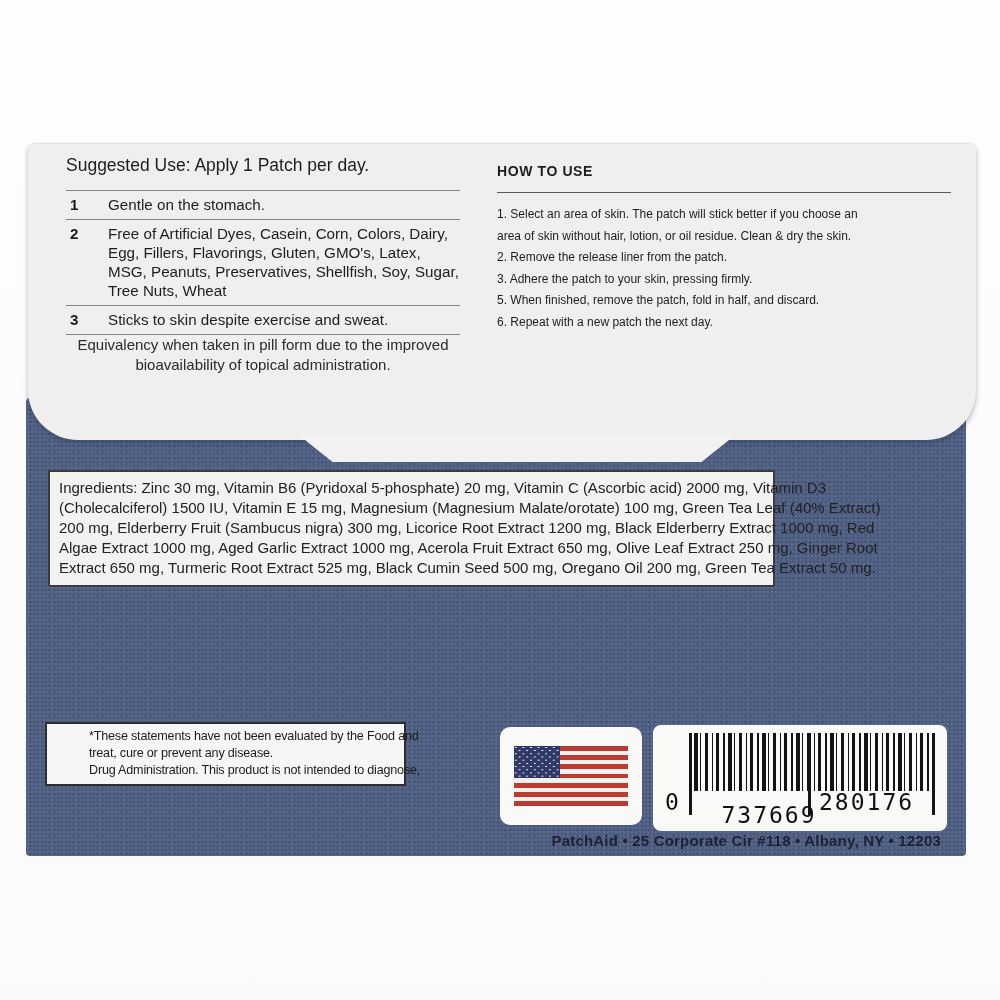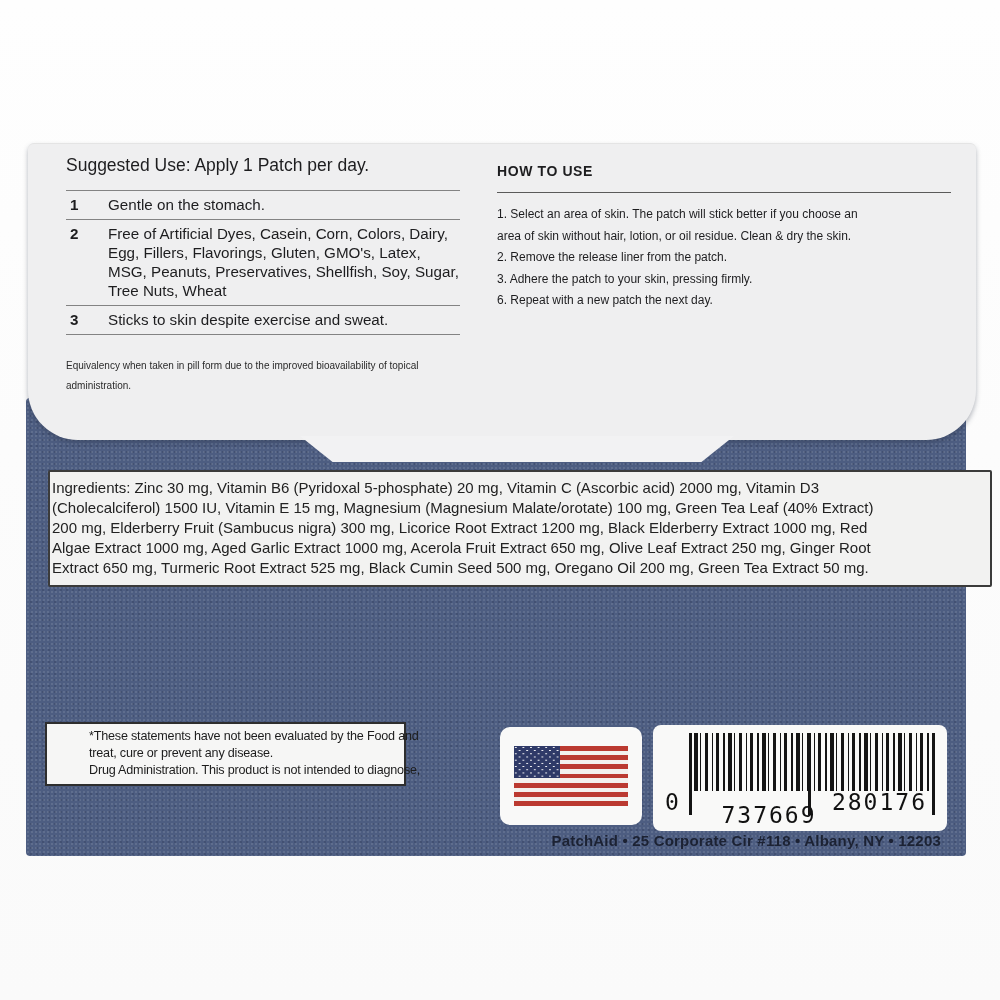--- a/index.html
+++ b/index.html
@@ -42,33 +42,33 @@
     clip-path:polygon(0 0,100% 0,92.5% 100%,7.5% 100%);
   }
 
   
   .col-left{position:absolute;left:66px;top:155px;width:394px;color:var(--text-dark);}
   .su-head{font-size:17.5px;margin-bottom:14px;}
   .su-table{border-top:1.4px solid #838383;}
   .su-row{display:flex;border-bottom:1.4px solid #838383;padding:4px 0 5px;font-size:15.2px;line-height:19px;}
   .su-num{width:38px;flex:none;font-weight:bold;padding-left:4px;}
   .su-text{flex:1;}
-  .su-note{margin-top:21px;font-size:10px;line-height:20px;color:#2b2b2b;}
+  .su-note{font-size:15px;line-height:20px;color:#2b2b2b;text-align:center;}
 
   
   .col-right{position:absolute;left:497px;top:163px;width:474px;color:var(--text-dark);}
   .htu-title{font-weight:bold;font-size:14px;letter-spacing:.6px;}
   .htu-rule{border-bottom:1.5px solid #5a5a5a;margin:13px 20px 11px 0;}
   .htu-steps{font-size:12px;line-height:21.5px;}
 
   
   .ingredients{
-    position:absolute;left:48px;top:470px;width:944px;box-sizing:border-box;
+    position:absolute;left:48px;top:470px;width:727px;box-sizing:border-box;
     background:#f2f2f1;border:2px solid #3b3b3b;border-radius:2px;
-    padding:6px 10px 7px 2px;
+    padding:6px 10px 7px 9px;
     font-size:15px;line-height:20px;color:#222;
   }
   .ing-line{white-space:nowrap;}
 
   
   .legal-box{
     position:absolute;left:45px;width:361px;box-sizing:border-box;
     background:#f6f6f5;border:2px solid #2e2e2e;
     padding:4px 7px 5px;
     font-size:12.6px;line-height:17px;letter-spacing:-0.2px;color:#1c1c1c;
@@ -115,21 +115,21 @@
   .bc-guard{position:absolute;top:8px;width:3px;height:82px;background:#141414;}
   .g-left{left:36px;}
   .g-mid{left:155px;}
   .g-right{right:12px;}
   .bc-digit{
     position:absolute;top:64px;color:#111;
     font-family:"DejaVu Sans Mono",monospace;font-size:23px;
   }
   .bc-zero{left:12px;}
   .bc-g1{left:64px;width:104px;text-align:center;letter-spacing:2px;margin-top:13px;}
-  .bc-g2{left:166px;width:108px;text-align:right;letter-spacing:2px;}
+  .bc-g2{left:166px;width:108px;text-align:left;letter-spacing:2px;}
 
   
   .address{
     position:absolute;right:59px;top:832px;
     font-size:15px;font-weight:bold;letter-spacing:.2px;
     color:#1c2233;white-space:nowrap;
   }
 
   b{font-weight:normal;}
 </style>
@@ -167,20 +167,21 @@
   <div class="col-right">
     <div class="htu-title">HOW TO USE</div>
     <div class="htu-rule"></div>
     <div class="htu-steps">
       <div class="step">
         <span>1. Select an area of skin. The patch will stick better if you choose an</span><br>
         <span>area of skin without hair, lotion, or oil residue. </span><b>Clean &amp; dry the skin.</b>
       </div>
       <div class="step">2. Remove the release liner from the patch.</div>
       <div class="step">3. Adhere the patch to your skin, pressing firmly.</div>
+      <div class="step">5. When finished, remove the patch, fold in half, and discard.</div>
       <div class="step">6. Repeat with a new patch the next day.</div>
     </div>
   </div>
 
   <div class="ingredients">
     <div class="ing-line">
       <b>Ingredients:</b>
       <span>Zinc 30 mg, Vitamin B6 (Pyridoxal 5-phosphate) 20 mg, Vitamin C (Ascorbic acid) 2000 mg, Vitamin D3</span>
     </div>
     <div class="ing-line">(Cholecalciferol) 1500 IU, Vitamin E 15 mg, Magnesium (Magnesium Malate/orotate) 100 mg, Green Tea Leaf (40% Extract)</div>

